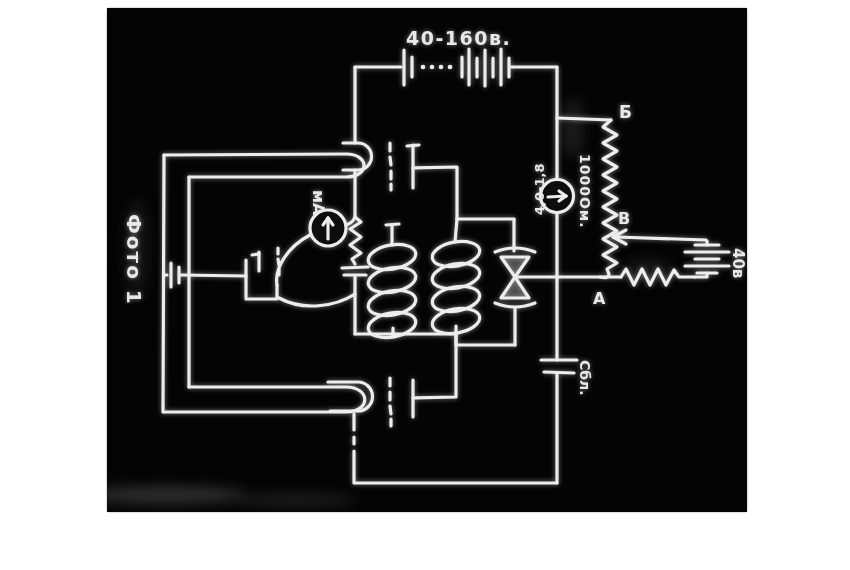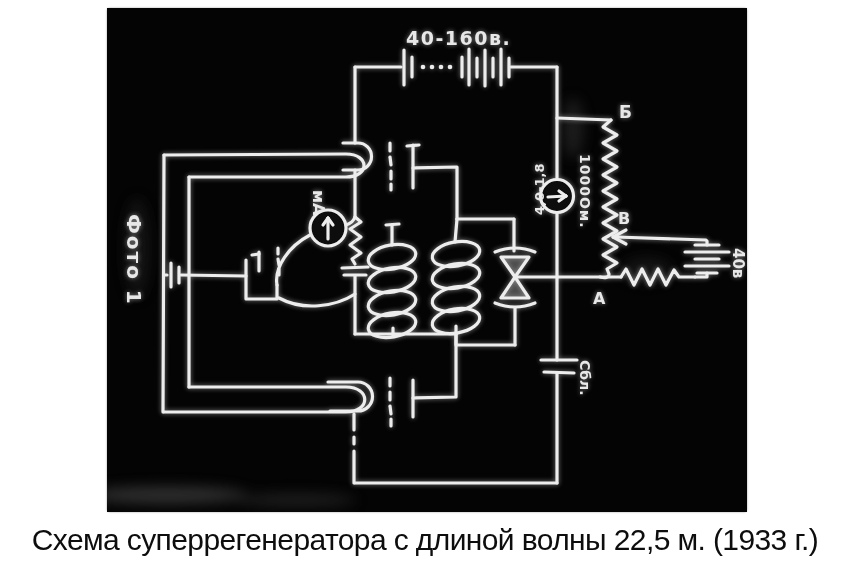--- a/index.html
+++ b/index.html
@@ -201,15 +201,14 @@
         <ellipse cx="466" cy="120" rx="10" ry="30" fill="#888888" opacity="0.20"></ellipse>
         <ellipse cx="540" cy="262" rx="25" ry="12" fill="#666666" opacity="0.18"></ellipse>
         <ellipse cx="30" cy="240" rx="12" ry="50" fill="#555555" opacity="0.20"></ellipse>
       </g>
 
       <use href="#cir" filter="url(#glow)" opacity="0.55"></use>
       <use href="#cir" filter="url(#soft)"></use>
     </svg>
   </div>
 
-  <div class="caption">Схема суперрегенератора с длиной волны 22,5 м. (1933 г.)</div>
 
 </div>
 
 </body></html>

